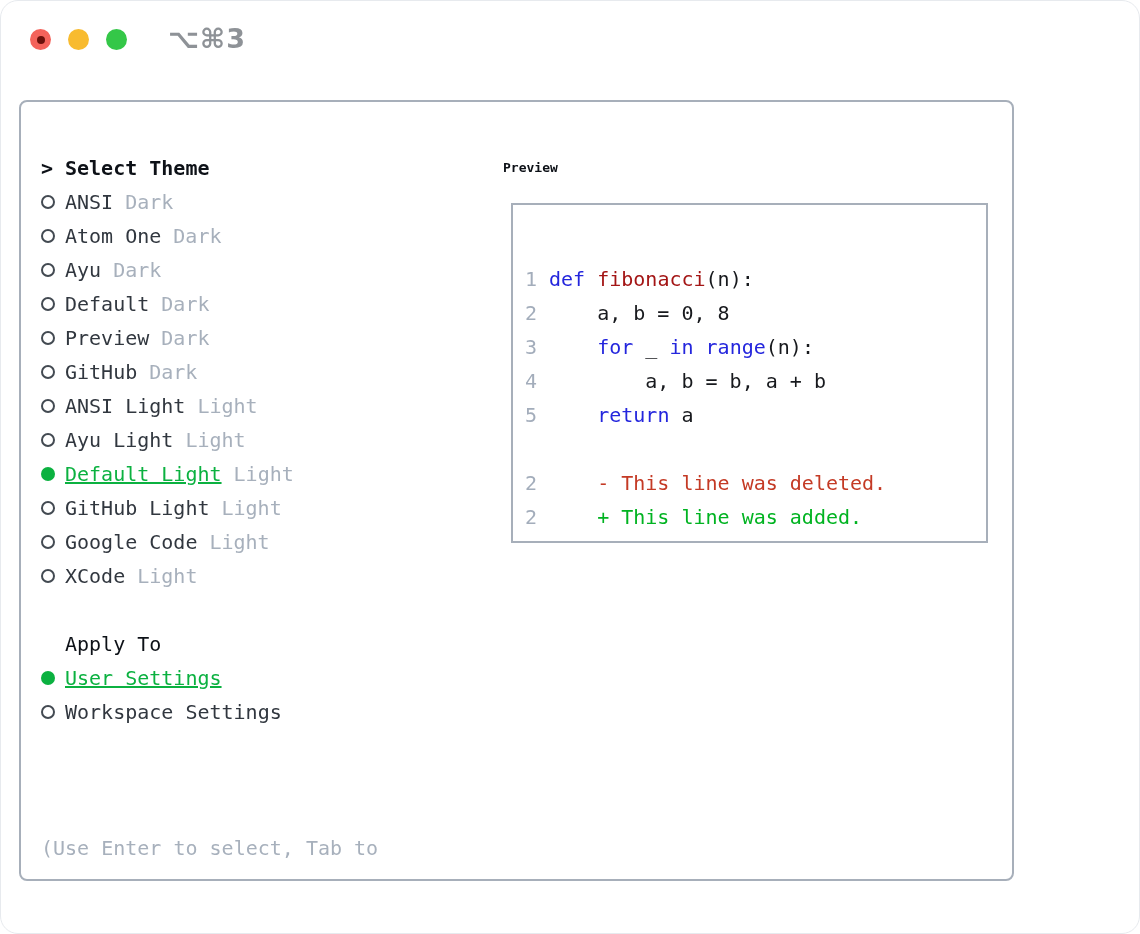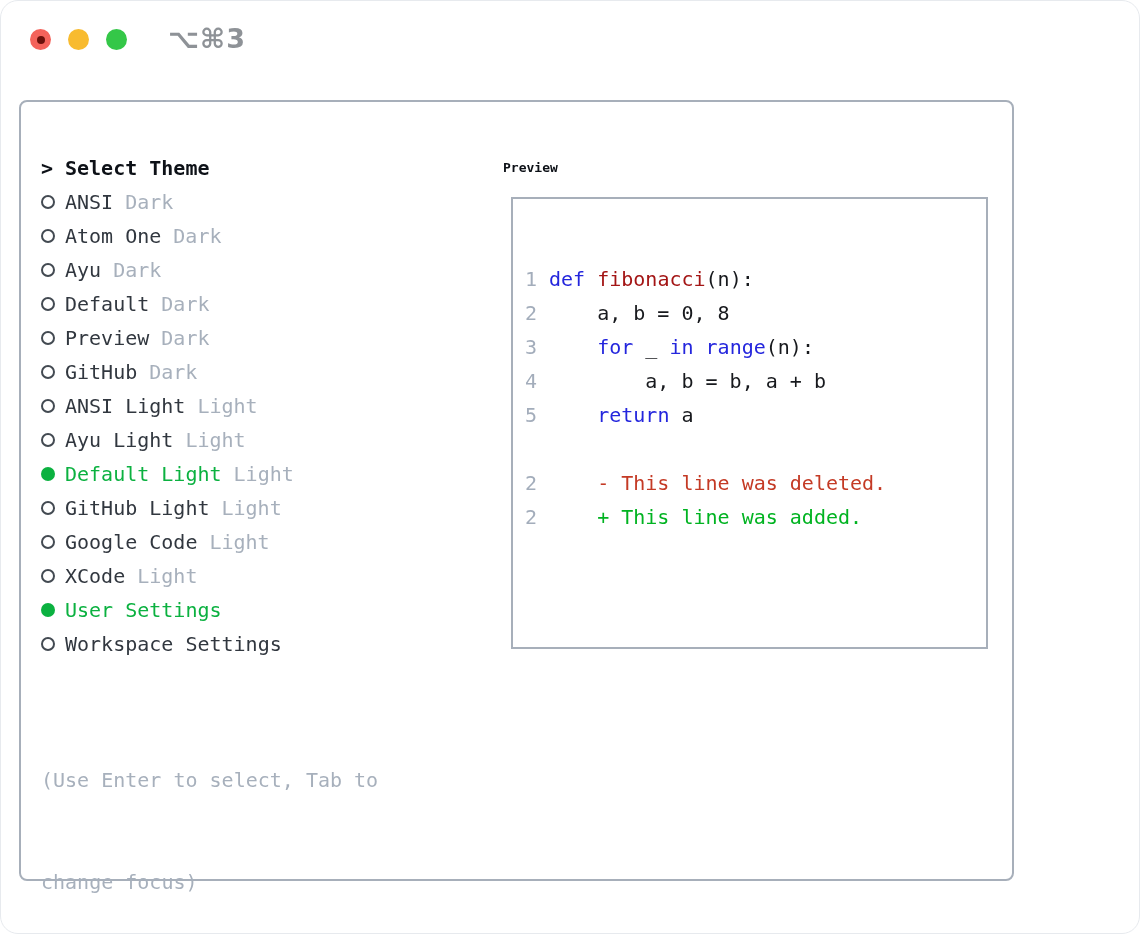--- a/index.html
+++ b/index.html
@@ -38,33 +38,33 @@
   .row{display:flex;align-items:center;height:34px;font-size:20px;line-height:34px;white-space:pre;}
   .marker{width:24px;flex:none;display:flex;align-items:center;}
   .caret{font-weight:bold;color:var(--text-dark);}
   .heading-label{font-weight:bold;color:var(--text-dark);}
   .radio{
     width:14px;height:14px;border-radius:50%;box-sizing:border-box;
     border:2px solid #434a52;background:transparent;display:block;
   }
   .radio.selected{border:none;background:var(--accent-green);}
   .t-name{color:var(--text-item);}
-  .t-name.selected{color:var(--accent-green);}
+  .t-name.selected{color:var(--accent-green);text-decoration:underline;}
   .t-variant{color:var(--muted);margin-left:12px;}
   .apply-heading{margin-top:34px;}
   .apply-heading .heading-label{font-weight:normal;color:var(--text-dark);}
   .hint{margin-top:34px;color:var(--muted);font-size:20px;line-height:34px;white-space:pre;}
   
   .preview-heading{
     font-size:13px;line-height:34px;font-weight:bold;color:var(--text-dark);
   }
   .preview-box{
-    margin-top:12px;margin-left:8px;width:477px;height:452px;box-sizing:border-box;
+    margin-top:18px;margin-left:8px;width:477px;height:340px;box-sizing:border-box;
     border:2px solid var(--border);background:#ffffff;
-    padding:29px 0 15px 12px;overflow:hidden;
+    padding:23px 0 15px 12px;overflow:hidden;
   }
   .pline{height:34px;line-height:34px;font-size:20px;white-space:pre;}
   .ln{display:inline-block;width:24px;color:var(--gutter);white-space:pre;}
   .tok-pl{color:#17191d;}
   .tok-kw{color:var(--kw-blue);}
   .tok-fn{color:var(--fn-red);}
   .tok-ctx{color:var(--ctx-gray);}
   .tok-del{color:var(--del-red);text-align:right;}
   .tok-add{color:var(--add-green);}
 </style>
@@ -97,20 +97,23 @@
           <div class="row theme-row"><span class="marker"><span class="radio"></span></span><span class="t-name">Preview</span><span class="t-variant">Dark</span></div>
           <div class="row theme-row"><span class="marker"><span class="radio"></span></span><span class="t-name">GitHub</span><span class="t-variant">Dark</span></div>
           <div class="row theme-row"><span class="marker"><span class="radio"></span></span><span class="t-name">ANSI Light</span><span class="t-variant">Light</span></div>
           <div class="row theme-row"><span class="marker"><span class="radio"></span></span><span class="t-name">Ayu Light</span><span class="t-variant">Light</span></div>
           <div class="row theme-row"><span class="marker"><span class="radio selected"></span></span><span class="t-name selected">Default Light</span><span class="t-variant">Light</span></div>
           <div class="row theme-row"><span class="marker"><span class="radio"></span></span><span class="t-name">GitHub Light</span><span class="t-variant">Light</span></div>
           <div class="row theme-row"><span class="marker"><span class="radio"></span></span><span class="t-name">Google Code</span><span class="t-variant">Light</span></div>
           <div class="row theme-row"><span class="marker"><span class="radio"></span></span><span class="t-name">XCode</span><span class="t-variant">Light</span></div>
         </div>
 
+      <div class="row apply-heading">
+        <span class="marker"></span><span class="heading-label">Apply To</span>
+      </div>
 
       <div id="apply-list">
           <div class="row apply-row"><span class="marker"><span class="radio selected"></span></span><span class="t-name selected">User Settings</span></div>
           <div class="row apply-row"><span class="marker"><span class="radio"></span></span><span class="t-name">Workspace Settings</span></div>
         </div>
 
       <div class="hint">
         <div>(Use Enter to select, Tab to</div>
         <div>change focus)</div>
       </div>

